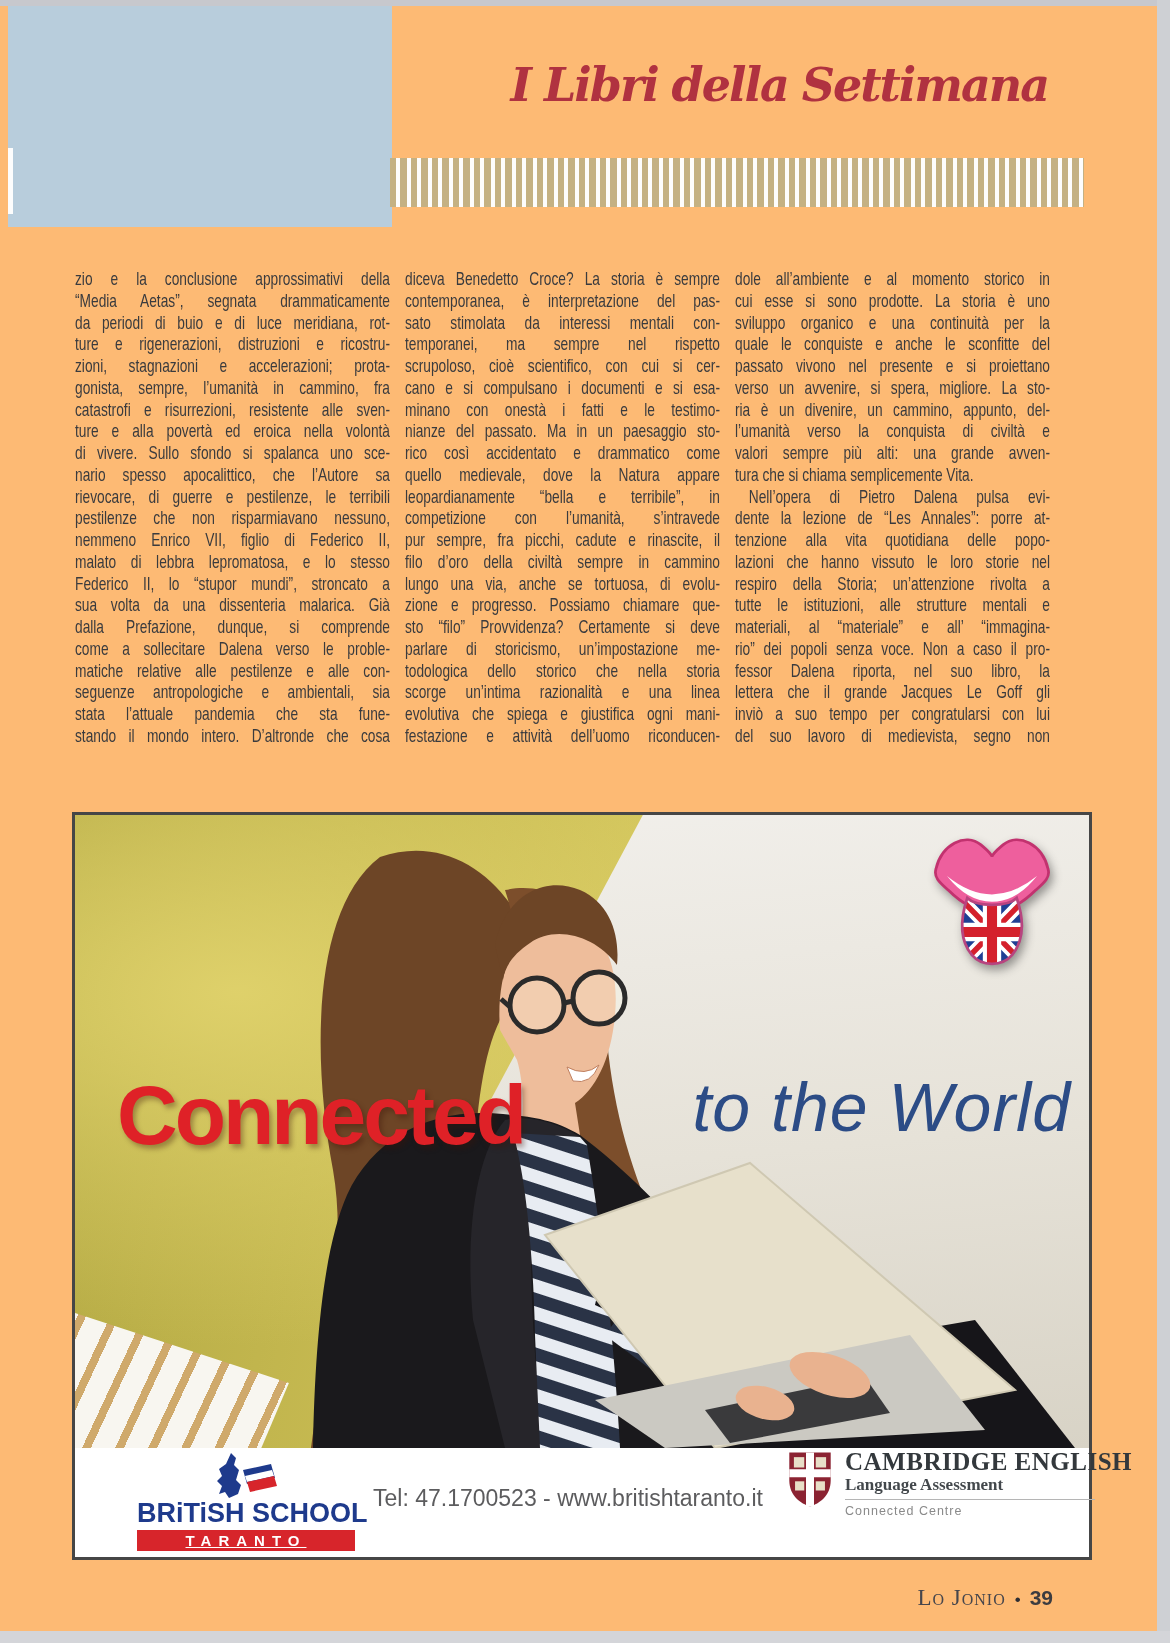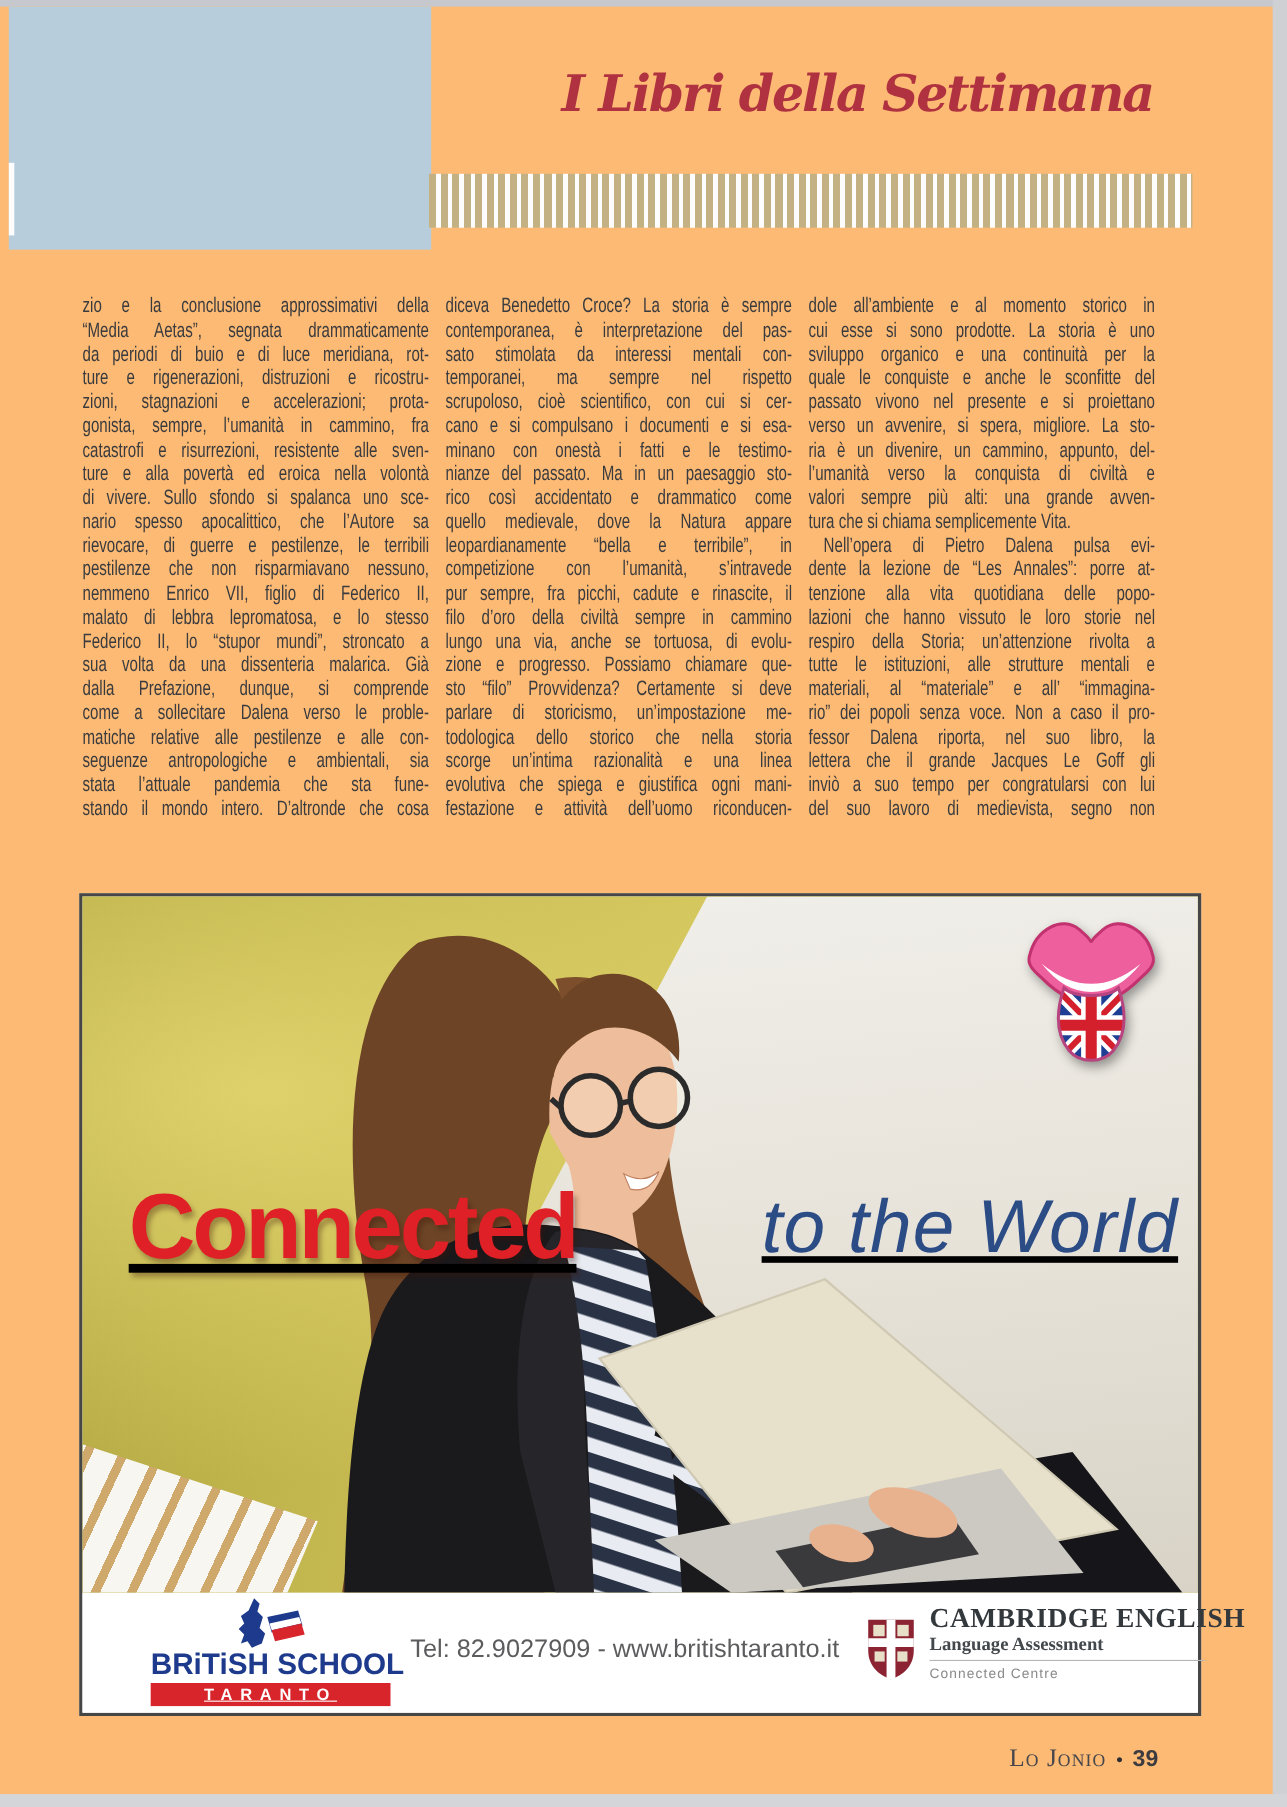--- a/index.html
+++ b/index.html
@@ -33,36 +33,36 @@
                     linear-gradient(100deg,#b2a842 0%,#c9bc53 38%,#d6c95f 58%,#cdc262 78%,#c4ba5e 100%);}
   .path-wedge{position:absolute;left:0;top:0;width:100%;height:100%;
          background:linear-gradient(175deg,#f2f0ec 0%,#e6e2d8 55%,#d8d3c6 100%);
          clip-path:polygon(56% 0,100% 0,100% 100%,50% 100%,40% 48%);}
   .bench{position:absolute;left:0;bottom:0;width:345px;height:250px;
          background:repeating-linear-gradient(115deg,#f8f6f0 0px,#f8f6f0 22px,#cfa96b 22px,#cfa96b 30px);
          clip-path:polygon(0 46%,62% 74%,54% 100%,0 100%);}
   .figure{position:absolute;left:0;top:0;width:100%;height:100%;}
   .lips{position:absolute;right:28px;top:6px;width:138px;height:156px;
         filter:drop-shadow(3px 5px 5px rgba(40,40,40,.45));}
-  .headline{position:absolute;left:42px;right:18px;top:258px;display:flex;align-items:center;
-            justify-content:space-between;text-decoration:underline;}
+  .headline{position:absolute;left:42px;right:18px;top:258px;display:flex;align-items:flex-start;
+            justify-content:space-between;}
   .hl-red{font:700 84px/1 "Liberation Sans",sans-serif;color:#df2127;letter-spacing:-3px;
           text-shadow:3px 4px 5px rgba(60,20,10,.35);}
   .hl-blue{font:italic 400 68px/1 "Liberation Sans",sans-serif;color:#2c4c86;letter-spacing:1px;}
 
   
   .logobar{position:absolute;left:0;right:0;bottom:0;height:109px;background:#fff;}
   .bs-logo{position:absolute;left:26px;top:4px;width:218px;text-align:center;margin-left:36px;}
   .bs-map{display:block;margin:0 auto;width:74px;height:48px;}
   .bs-name{font:700 27px/1 "Liberation Sans",sans-serif;color:#1e3a8c;white-space:nowrap;}
   .bs-taranto{margin-top:3px;background:#d7252b;color:#fff;font:700 15px/21px "Liberation Sans",sans-serif;
               letter-spacing:7px;text-decoration:underline;}
   .bs-address{position:absolute;left:298px;top:36px;font:400 23px/28px "Liberation Sans",sans-serif;
               color:#5c5c5e;}
-  .cam{position:absolute;left:712px;top:10px;display:flex;gap:12px;align-items:flex-end;}
+  .cam{position:absolute;left:712px;top:0;display:flex;gap:12px;align-items:flex-start;}
   .cam-shield{width:46px;height:58px;margin-top:2px;}
   .cam-l1{font:700 25px/27px "Liberation Serif",serif;color:#33383c;letter-spacing:.5px;white-space:nowrap;}
   .cam-l2{font:700 17px/19px "Liberation Serif",serif;color:#43484c;}
   .cam-rule{height:1px;background:#b5b5b5;margin:5px 0 4px;width:250px;}
   .cam-l3{font:400 12.5px/14px "Liberation Sans",sans-serif;color:#8a8a8a;letter-spacing:1px;}
 
   
   .footer{position:absolute;right:117px;top:1586px;display:flex;align-items:baseline;gap:9px;color:#46464c;}
   .f-mag{font:400 23px/1 "Liberation Serif",serif;font-variant:small-caps;letter-spacing:1px;}
   .f-dot{font-size:17px;color:#2e2e33;}
@@ -222,21 +222,21 @@
           <path d="M22,1 L27,6 L25,13 L30,18 L27,28 L32,33 L29,42 L20,46 L16,40 L10,42 L13,34 L8,29 L13,24 L10,17 L17,12 Z" fill="#1e3a8c"></path>
           <path d="M34,18 L62,12 L66,26 L38,32 Z" fill="#1e3a8c"></path>
           <path d="M36,24 L63,18 L65,24 L38,30 Z" fill="#ffffff"></path>
           <path d="M38,30 L65,24 L68,34 L41,40 Z" fill="#d7252b"></path>
         </svg>
         <div class="bs-name">BRiTiSH SCHOOL</div>
         <div class="bs-taranto">TARANTO</div>
       </div>
 
       <div class="bs-address">
-        <div>Tel: 82.9027909 - www.britishtaranto.it</div>
+        <div>Tel: 47.1700523 - www.britishtaranto.it</div>
       </div>
 
       <div class="cam">
         <svg class="cam-shield" viewBox="0 0 40 50">
           <path d="M2,2 H38 V26 C38,40 28,46 20,49 C12,46 2,40 2,26 Z" fill="#8b2332"></path>
           <path d="M20,2 L20,49" stroke="#ffffff" stroke-width="7"></path>
           <path d="M2,20 L38,20" stroke="#ffffff" stroke-width="7"></path>
           <rect x="6" y="6" width="9" height="9" fill="#e8dfc8"></rect>
           <rect x="25" y="6" width="9" height="9" fill="#e8dfc8"></rect>
           <rect x="7" y="27" width="8" height="8" fill="#e8dfc8"></rect>

